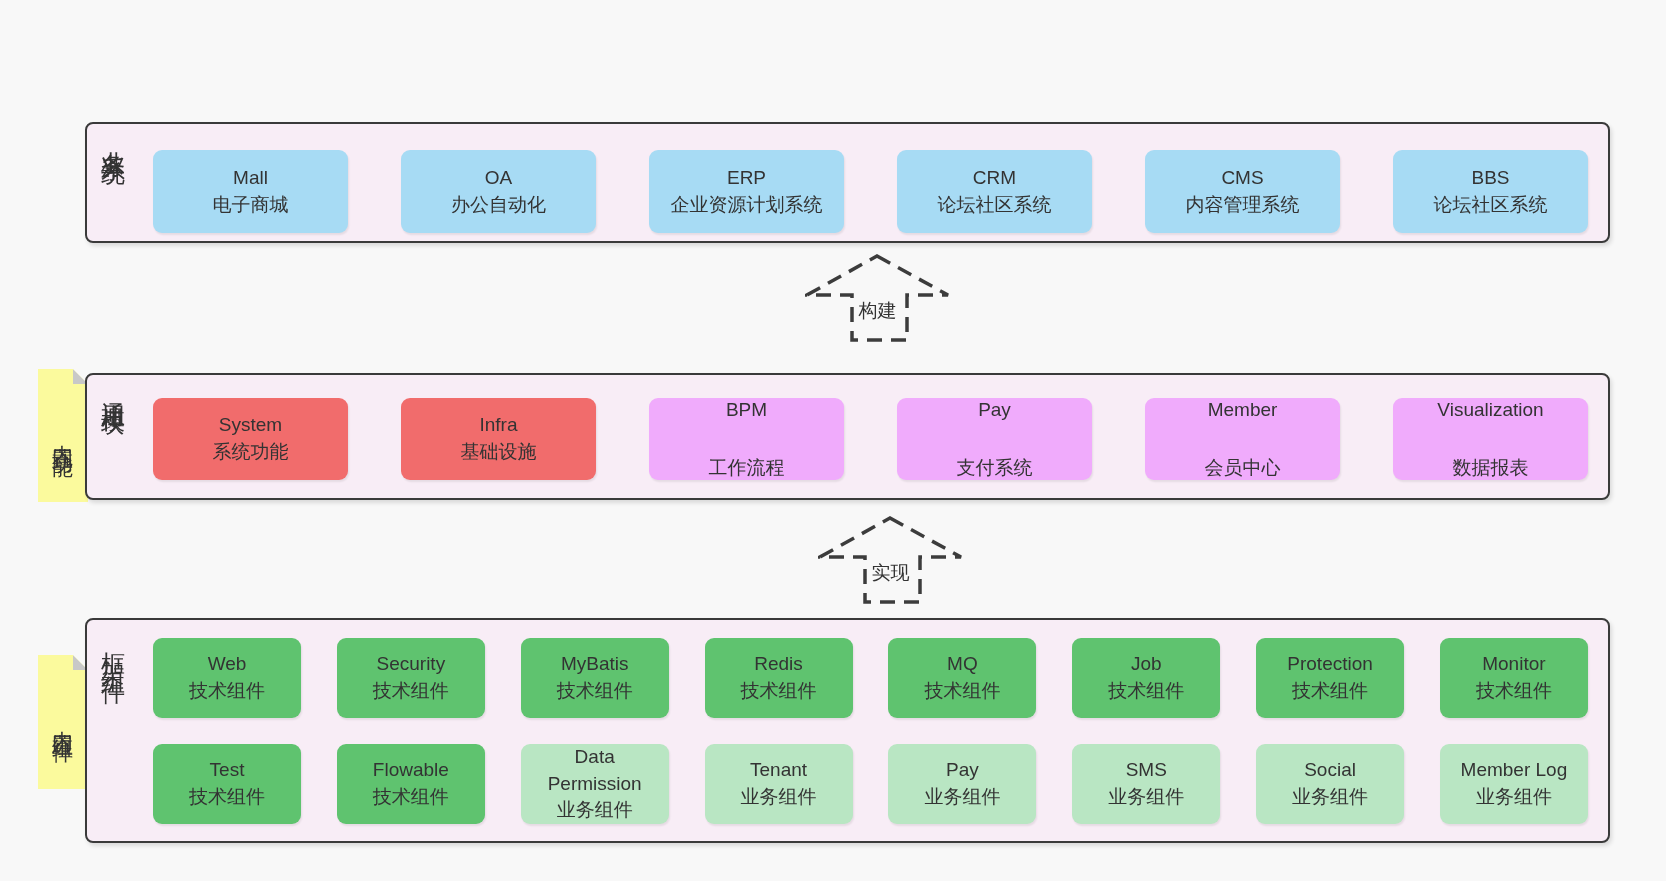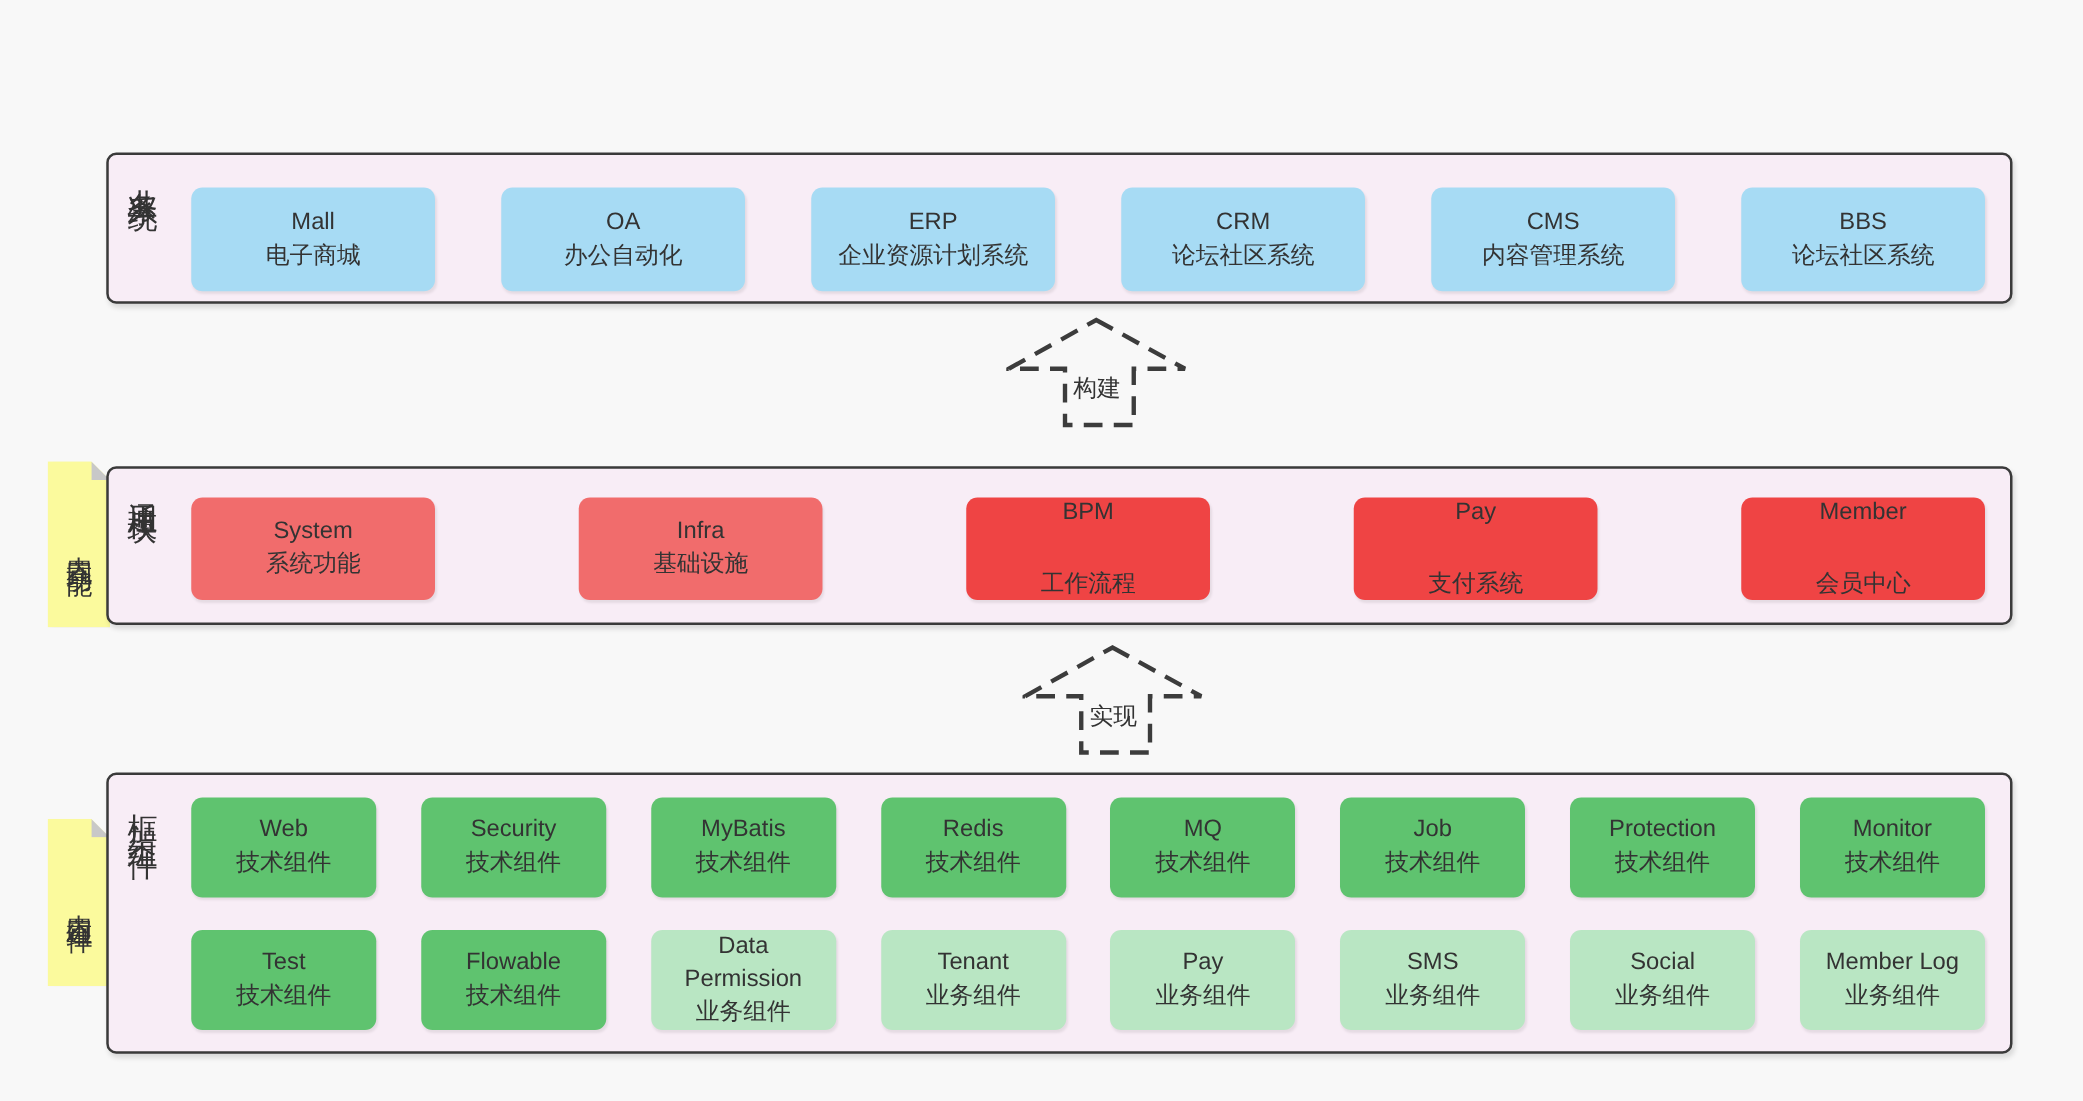--- a/index.html
+++ b/index.html
@@ -50,21 +50,21 @@
     display:flex;flex-direction:column;justify-content:center;align-items:center;
     text-align:center;
     font-size:19px;line-height:1.42;color:#333;
     box-sizing:border-box;padding:2px 6px;
     box-shadow:1px 2px 2px rgba(0,0,0,.08);
   }
   .cols6 .box{width:195px;}
   .cols8 .box{width:148px;}
   .box.blue{background:#a7dbf4;}
   .box.red{background:#f16c6c;}
-  .box.pink{background:#ef4444;gap:31px;}
+  .box.pink{background:#f0abfc;gap:31px;}
   .box.green{background:#5fc36f;}
   .box.green-light{background:#b9e6c3;}
   .box-title,.box-sub{display:block;}
 
   
   .note{
     position:absolute;left:38px;width:50px;
     background:#fbfa9d;
     clip-path:polygon(0 0, calc(100% - 15px) 0, 100% 15px, 100% 100%, 0 100%);
     z-index:1;
@@ -163,20 +163,24 @@
         <span class="box-sub">工作流程</span>
       </div>
       <div class="box pink">
         <span class="box-title">Pay</span>
         <span class="box-sub">支付系统</span>
       </div>
       <div class="box pink">
         <span class="box-title">Member</span>
         <span class="box-sub">会员中心</span>
       </div>
+      <div class="box pink">
+        <span class="box-title">Visualization</span>
+        <span class="box-sub">数据报表</span>
+      </div>
     </div>
   </div>
 
   <div class="arrow" id="arrow-implement">
     <svg viewBox="0 0 145 92">
       <path d="M72 4 L143 43 L102 43 L102 88 L47 88 L47 43 L2 43 Z" fill="none" stroke="#3c3c3c" stroke-width="3.5" stroke-dasharray="15 9"></path>
     </svg>
     <div class="arrow-label">
       <span>实现</span>
     </div>

